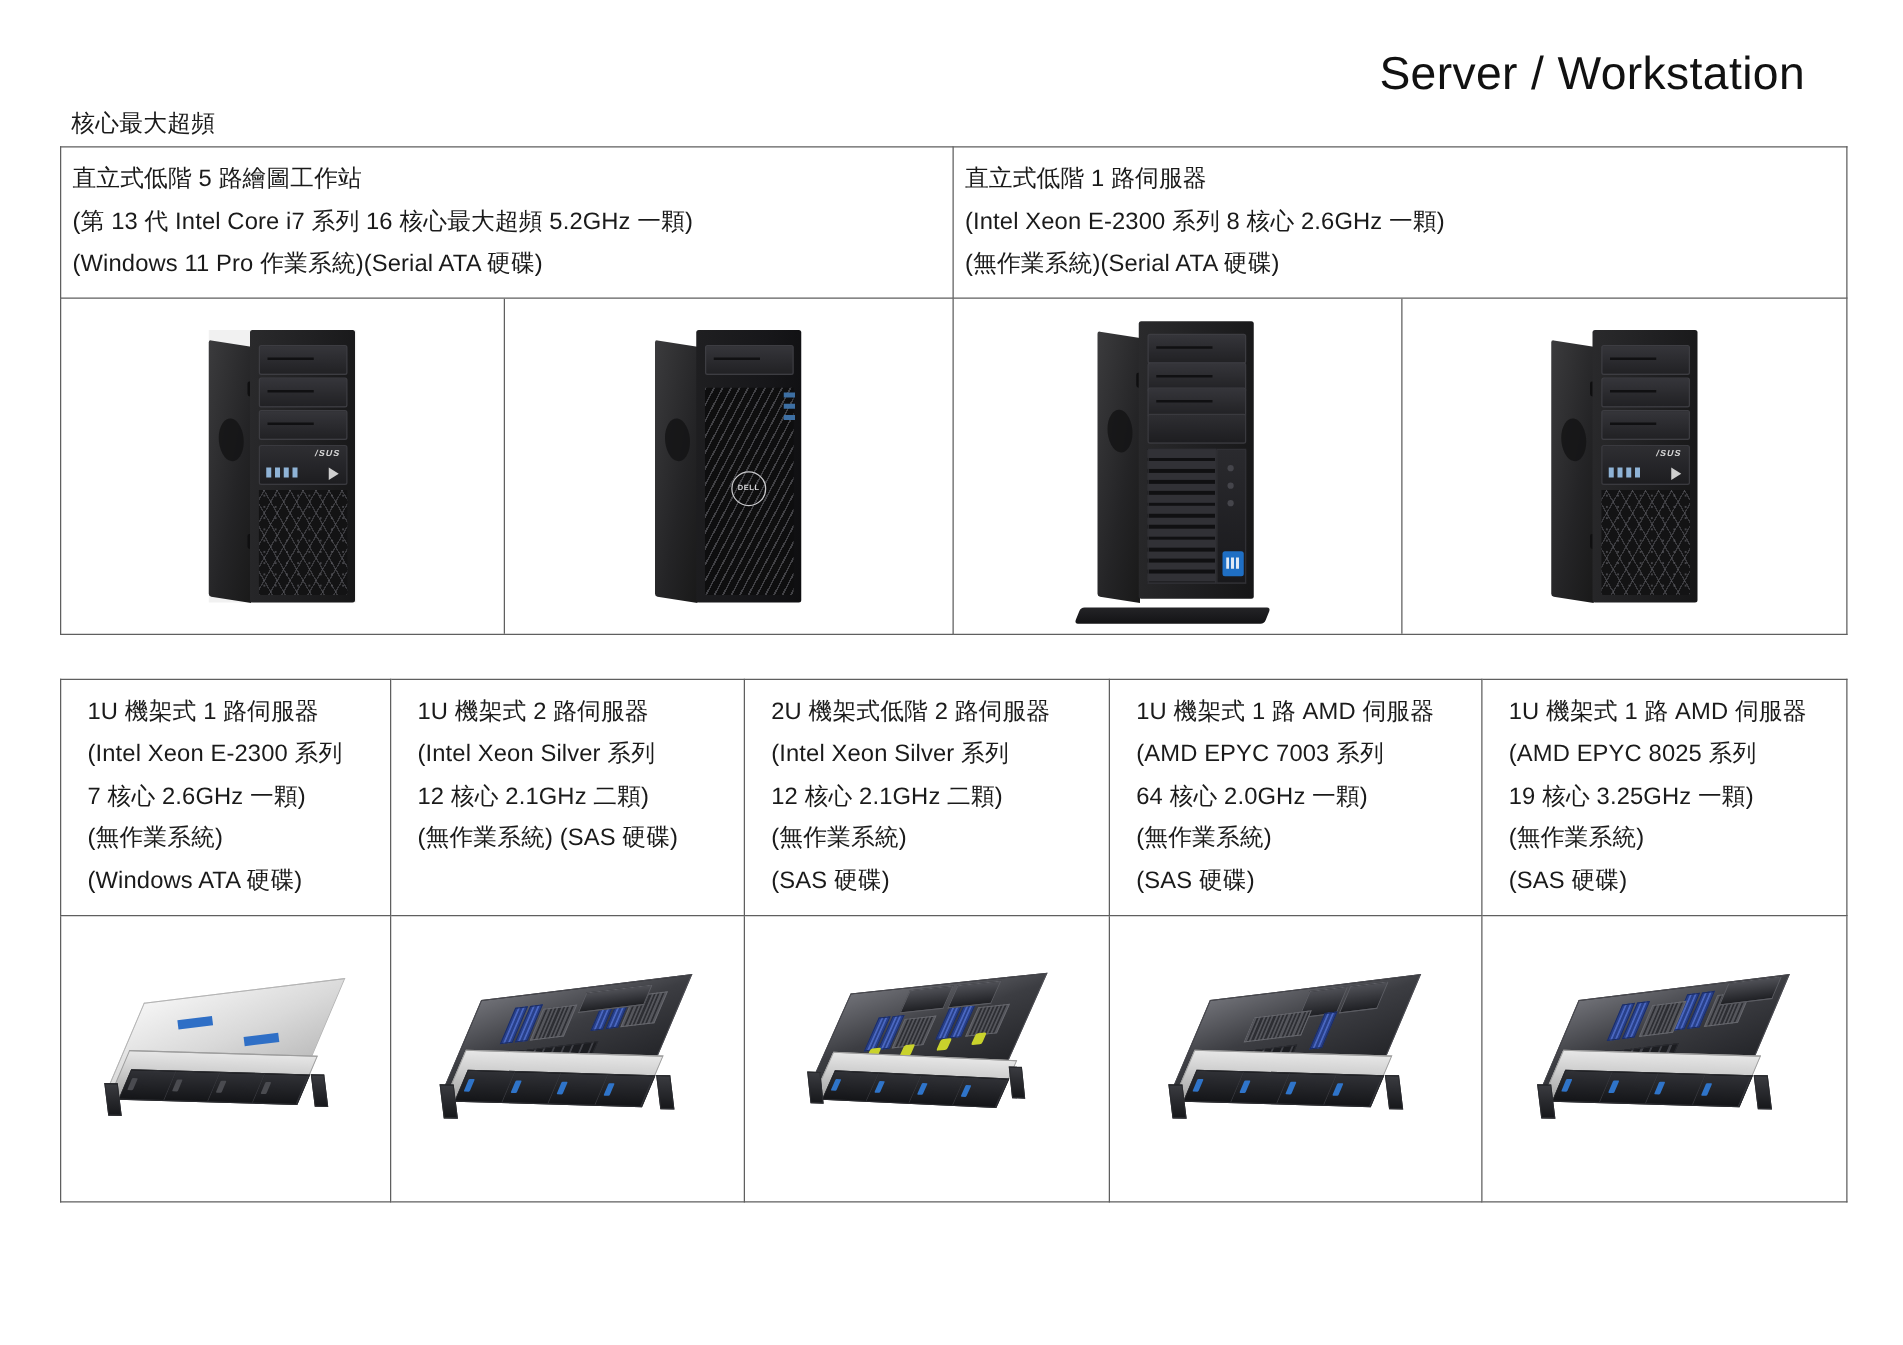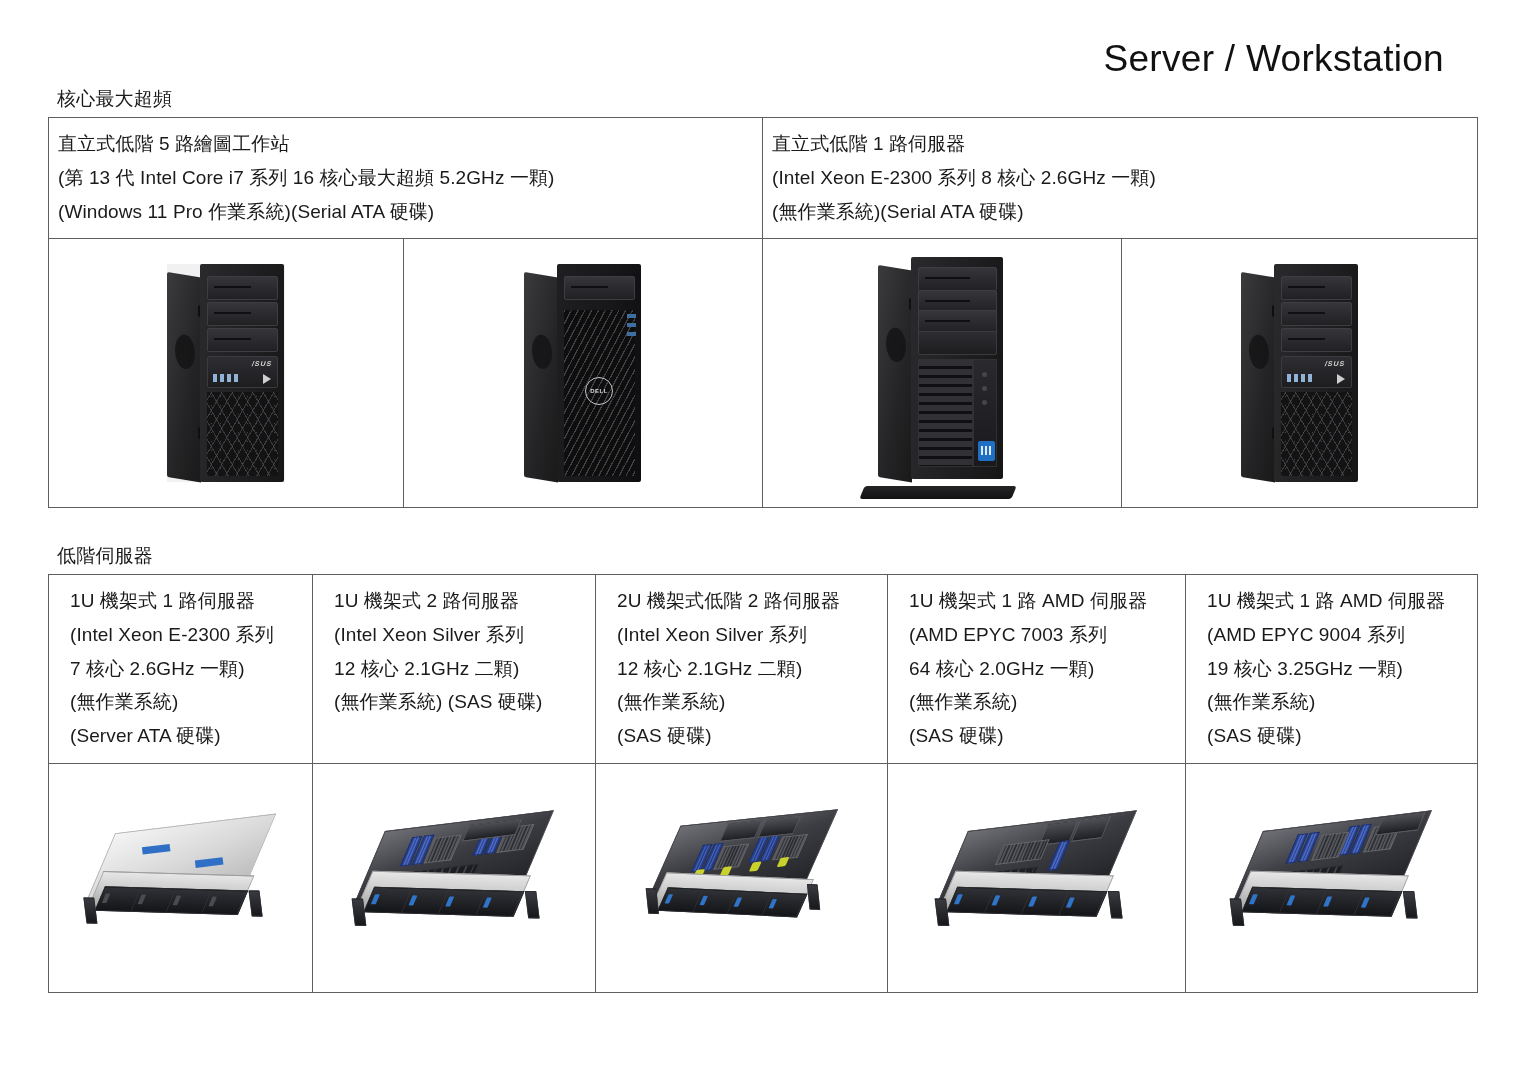--- a/index.html
+++ b/index.html
@@ -552,39 +552,38 @@
           </tbody>
             </table>
         </td>
       </tr>
     </tbody>
   </table>
 </div>
 
 <div class="section" id="section-servers">
 
-  <div class="section-heading">低階伺服器</div>
 
   <table class="spec-table">
     <colgroup>
       <col style="width:264px">
         <col style="width:283px">
         <col style="width:292px">
         <col style="width:298px">
         <col style="width:292px">
     </colgroup>
     <tbody>
       <tr>
         <td>
           <div class="text-cell wrapcell">
             <div class="line">1U 機架式 1 路伺服器</div>
             <div class="line">(Intel Xeon E-2300 系列</div>
             <div class="line">7 核心 2.6GHz 一顆)</div>
             <div class="line">(無作業系統)</div>
-            <div class="line">(Server ATA 硬碟)</div>
+            <div class="line">(Windows ATA 硬碟)</div>
           </div>
         </td>
         <td>
           <div class="text-cell wrapcell">
             <div class="line">1U 機架式 2 路伺服器</div>
             <div class="line">(Intel Xeon Silver 系列</div>
             <div class="line">12 核心 2.1GHz 二顆)</div>
             <div class="line">(無作業系統) (SAS 硬碟)</div>
             <div class="line">&nbsp;</div>
           </div>
@@ -603,21 +602,21 @@
             <div class="line">1U 機架式 1 路 AMD 伺服器</div>
             <div class="line">(AMD EPYC 7003 系列</div>
             <div class="line">64 核心 2.0GHz 一顆)</div>
             <div class="line">(無作業系統)</div>
             <div class="line">(SAS 硬碟)</div>
           </div>
         </td>
         <td>
           <div class="text-cell wrapcell">
             <div class="line">1U 機架式 1 路 AMD 伺服器</div>
-            <div class="line">(AMD EPYC 9004 系列</div>
+            <div class="line">(AMD EPYC 8025 系列</div>
             <div class="line">19 核心 3.25GHz 一顆)</div>
             <div class="line">(無作業系統)</div>
             <div class="line">(SAS 硬碟)</div>
           </div>
         </td>
       </tr>
       <tr>
         <td>
           <div class="img-cell small">
             <div class="figure">

